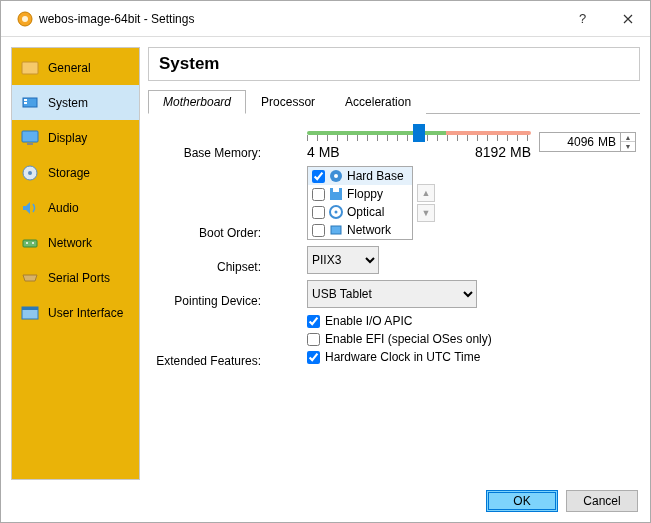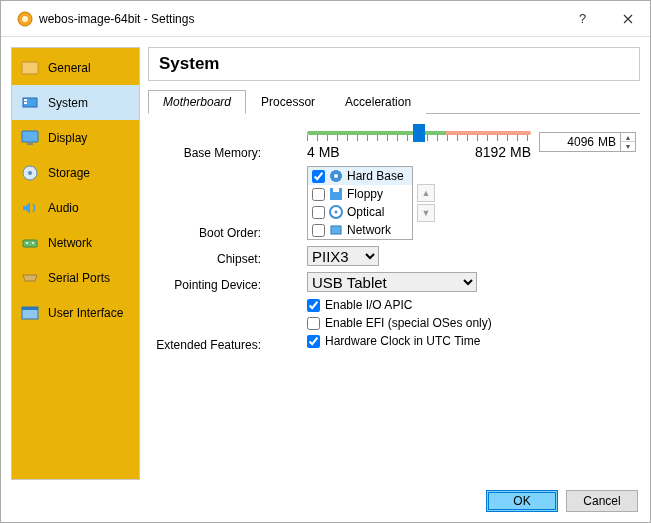--- a/index.html
+++ b/index.html
@@ -38,21 +38,21 @@
   .spinbox .spins { display:flex; flex-direction:column; border-left:1px solid #aaa;}
   .spinbox .spins div { width:14px; height:9px; font-size:7px; display:flex; align-items:center; justify-content:center; color:#555; border-bottom:1px solid #ccc; }
   .spinbox .spins div:last-child{border-bottom:none;}
   .boot-list { border:1px solid #aaa; width:106px; }
   .boot-item { display:flex; align-items:center; gap:4px; padding:2px 4px; }
   .boot-item.sel { background:#e5f1fb; }
   .boot-item input { margin:0; }
   .boot-icon { width:14px; height:14px; display:flex; align-items:center; justify-content:center;}
   .boot-arrows { display:flex; flex-direction:column; gap:2px; margin-left:4px;}
   .arrow-btn { width:18px; height:18px; border:1px solid #ccc; display:flex; align-items:center; justify-content:center; font-size:9px; color:#999; background:#f7f7f7;}
-  select { border:1px solid #aaa; height:20px; font-size:15px; background:#efefef; }
+  select { border:1px solid #aaa; height:28px; font-size:12px; background:#efefef; }
   .checkline { display:flex; align-items:center; gap:5px; margin-bottom:4px; }
   .checkline input { margin:0; }
   .footer { height:42px; display:flex; align-items:center; justify-content:flex-end; padding:0 12px; gap:8px; }
   .btn { min-width:72px; height:22px; border:1px solid #adadad; background:#e1e1e1; font-size:12px; display:flex; align-items:center; justify-content:center; }
   .btn.primary { border:1px solid #0078d7; background:#7dd3fc; outline:1px solid #0078d7; outline-offset:-3px; }
 </style>
 </head>
 <body>
 
 <div class="window">

